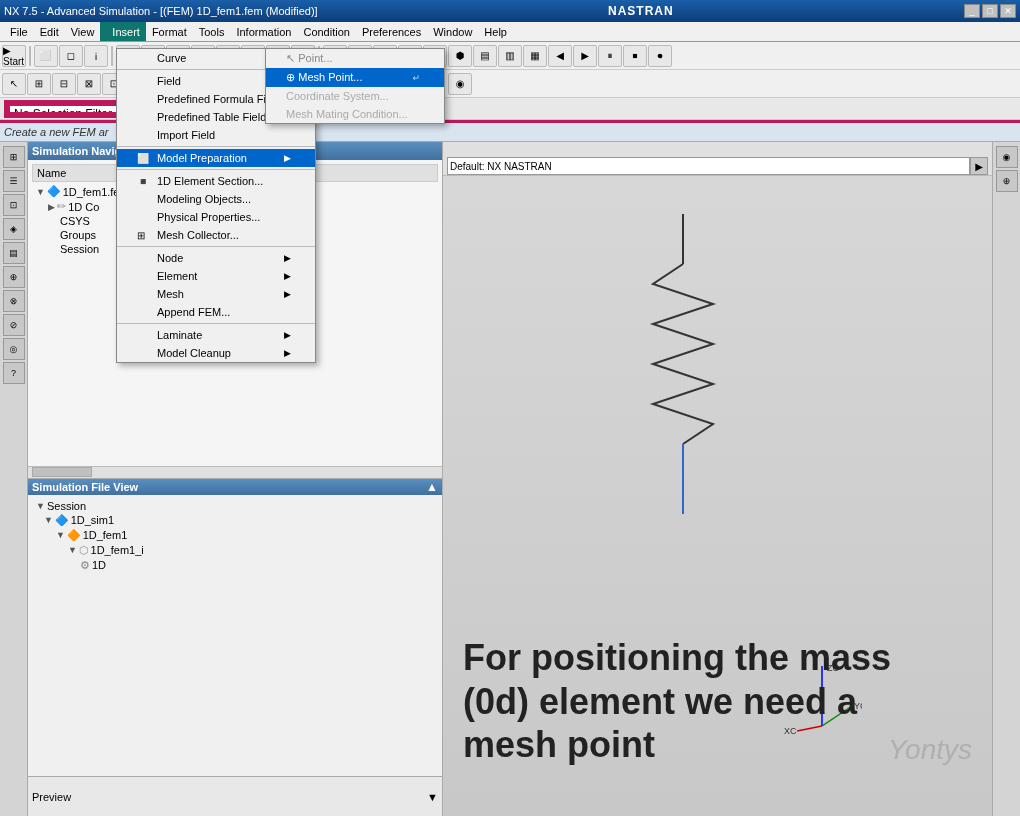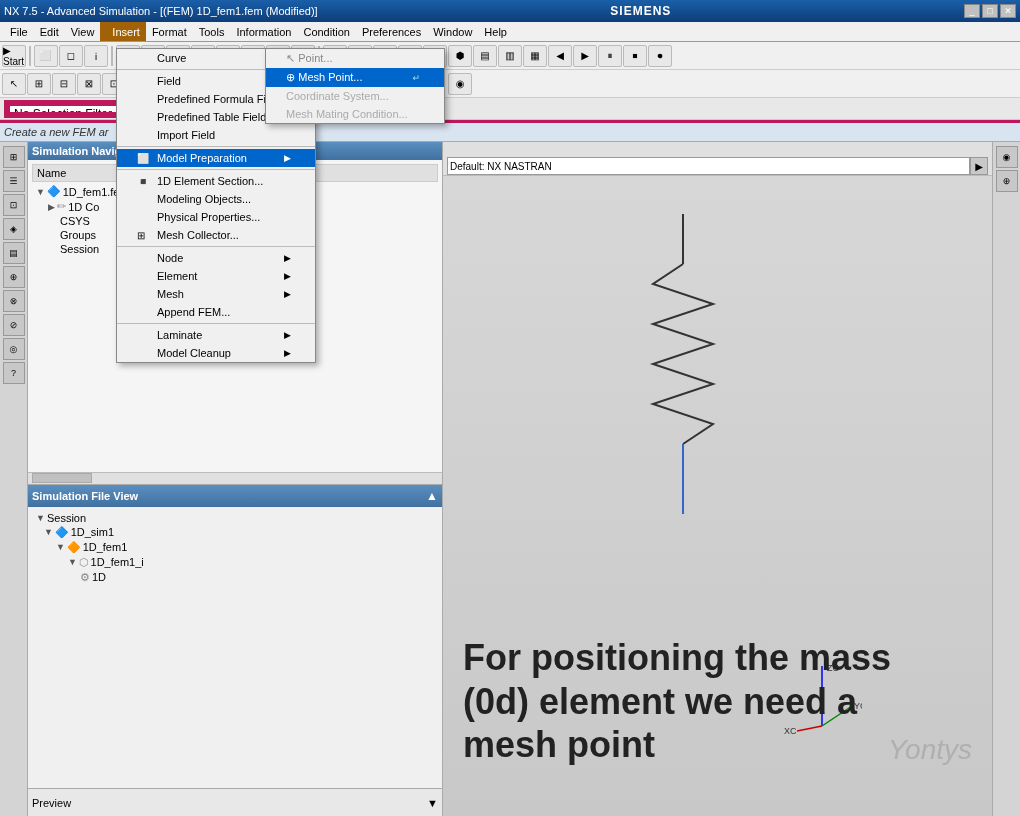--- a/index.html
+++ b/index.html
@@ -34,21 +34,21 @@
       padding: 0 4px;
       font-size: 11px;
     }
     .menu-item {
       padding: 1px 6px;
       cursor: pointer;
       height: 100%;
       display: flex;
       align-items: center;
     }
-    .menu-item:hover, .menu-item.active { background: #a16207; color: white; padding-left: 12px; }
+    .menu-item:hover, .menu-item.active { background: #0f766e; color: white; padding-left: 12px; }
 
     
     .toolbar-row {
       background: #f0f0f0;
       border-bottom: 1px solid #ccc;
       height: 28px;
       display: flex;
       align-items: center;
       padding: 0 2px;
       gap: 1px;
@@ -161,35 +161,35 @@
     }
 
     
     #sim-file-view {
       background: #f0f0f0;
       border-top: 1px solid #aaa;
     }
     #sim-file-header {
       background: linear-gradient(to bottom, #5a8fc0, #4070a0);
       color: white;
-      height: 22px;
+      height: 16px;
       display: flex;
       align-items: center;
       justify-content: space-between;
       padding: 0 4px;
       font-size: 11px;
       font-weight: bold;
     }
     #sim-tree { padding: 4px; font-size: 11px; }
 
     
     #preview-panel {
       background: #e8e8e8;
       border-top: 1px solid #aaa;
-      height: 28px;
+      height: 40px;
       display: flex;
       align-items: center;
       justify-content: space-between;
       padding: 12px 4px;
     }
 
     
     #viewport {
       flex: 1;
       background: linear-gradient(to bottom, #d8d8d8, #c8c8c8);
@@ -297,21 +297,21 @@
       align-items: center;
       padding-top: 4px;
       gap: 2px;
     }
   </style>
 </head>
 <body>
 
 <div id="title-bar">
   <div>NX 7.5 - Advanced Simulation - [(FEM) 1D_fem1.fem (Modified)]</div>
-  <div id="siemens-logo">SIEMENS</div>
+  <div id="siemens-logo">NASTRAN</div>
   <div id="title-bar-controls">
     <div class="title-btn">_</div>
     <div class="title-btn">□</div>
     <div class="title-btn">✕</div>
   </div>
 </div>
 
 <div id="menu-bar">
   <div class="menu-item">File</div>
   <div class="menu-item">Edit</div>

